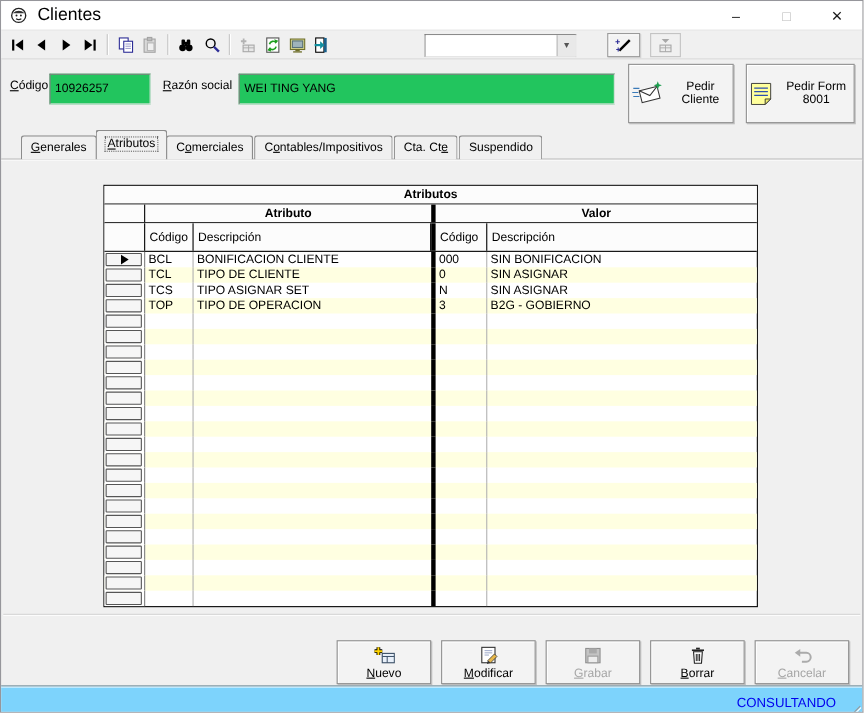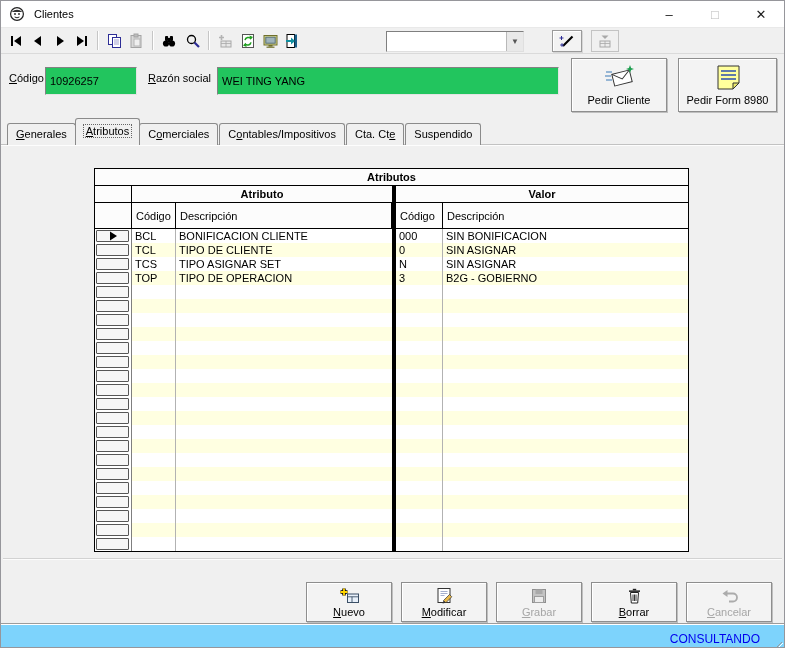--- a/index.html
+++ b/index.html
@@ -6,21 +6,21 @@
   html,body { background:#cfcfcf; }
   body { font-family:"Liberation Sans","DejaVu Sans",sans-serif; font-size:11px; color:#000; }
 
   .window { position:relative; width:785px; height:648px; background:#f0f0f0;
             border:1px solid #96969b; overflow:hidden; }
 
   
   .titlebar { position:absolute; left:0; top:0; right:0; height:26px; background:#ffffff;
               display:flex; align-items:center; }
   .app-icon { margin-left:8px; width:16px; height:16px; }
-  .title-text { margin-left:9px; font-size:11px; }
+  .title-text { margin-left:9px; font-size:16px; }
   .win-controls { margin-left:auto; display:flex; height:100%; }
   .win-btn { width:46px; height:100%; display:flex; align-items:center; justify-content:center;
              font-size:13px; color:#1a1a1a; background:transparent; border:none; }
   .win-btn.dim { color:#b9b9b9; }
 
   
   .toolbar { position:absolute; left:0; top:26px; right:0; height:27px; background:#f0f0f0;
              border-top:1px solid #e9e9e9; border-bottom:1px solid #dadada; }
   .tb { position:absolute; top:2px; height:22px; display:flex; align-items:center; justify-content:center;
         background:transparent; border:none; }
@@ -33,30 +33,30 @@
   .combo input { flex:1; border:none; outline:none; font:inherit; padding:0 3px; min-width:0; }
   .combo-btn { width:17px; background:#e9e9e9; border-left:1px solid #b9b9b9; display:flex;
                align-items:center; justify-content:center; color:#555; font-size:8px; }
 
   
   .fld-label { position:absolute; font-size:11px; }
   .sunken { background:#22c55e; border:1px solid; border-color:#828282 #e4e4e4 #e4e4e4 #828282;
             font:inherit; padding:13px 4px; outline:none; }
   .inp-codigo { position:absolute; left:44px; top:66px; width:92px; height:21px; }
   .inp-razon  { position:absolute; left:216px; top:66px; width:342px; height:21px; }
-  .big-btn { position:absolute; display:flex; flex-direction:column; align-items:center;
+  .big-btn { position:absolute; display:flex; align-items:center;
              justify-content:center; gap:4px; background:#f3f3f3; border:1px solid #8e8e8e;
              box-shadow:inset 1px 1px 0 #fff, 1px 1px 0 #bfbfbf; font:inherit; }
   .big-btn-cliente { left:570px; top:57px; width:96px; height:54px; }
   .big-btn-form    { left:677px; top:57px; width:99px; height:54px; }
 
   
   .tab-base { position:absolute; left:0; right:0; top:143px; border-top:1px solid #c2c2c2;
               box-shadow:0 1px 0 #fdfdfd; }
-  .tabstrip { position:absolute; left:6px; top:117px; height:27px; display:flex; align-items:flex-end; z-index:2; }
+  .tabstrip { position:absolute; left:18px; top:117px; height:27px; display:flex; align-items:flex-end; z-index:2; }
   .tab { height:22px; padding:4px 8px 0; background:#f0f0f0; border:1px solid #8b8b8b; border-bottom:none;
          border-radius:3px 3px 0 0; margin-right:1px; position:relative; z-index:2; }
   .tab.selected { height:27px; padding-top:6px; margin-left:-2px; margin-right:-1px; z-index:4; }
   .focus-dotted { outline:1px dotted #666; padding:0 2px; }
   .tab u, .alabel u, .fld-label u { text-decoration:underline; }
 
   
   .grid { position:absolute; left:93px; top:167px; width:595px; border:1px solid #000; background:#fff; z-index:1; }
   .g-title { height:17px; line-height:16px; text-align:center; font-weight:bold;
              background:#fcfcfc; border-bottom:1px solid #000; }
@@ -246,21 +246,21 @@
     </svg>
     <span class="alabel">Pedir Cliente</span>
   </button>
 
   <button class="big-btn big-btn-form">
     <svg width="30" height="26" viewBox="0 0 30 26">
       <path d="M5 2h21v17l-6 6H5z" fill="#ffff9c" stroke="#333"></path>
       <path d="M26 19h-6v6z" fill="#eaea6d" stroke="#333"></path>
       <path d="M8 7h15M8 11h15M8 15h15" stroke="#2d4fae" stroke-width="1.4"></path>
     </svg>
-    <span class="alabel">Pedir Form 8980</span>
+    <span class="alabel">Pedir Form 8001</span>
   </button>
 
   <div class="tab-base"></div>
   <div class="tabstrip">
       <div class="tab"><span><u>G</u>enerales</span></div>
       <div class="tab selected"><span class="focus-dotted"><u>A</u>tributos</span></div>
       <div class="tab"><span>C<u>o</u>merciales</span></div>
       <div class="tab"><span>C<u>o</u>ntables/Impositivos</span></div>
       <div class="tab"><span>Cta. Ct<u>e</u></span></div>
       <div class="tab"><span>Suspendido</span></div>

